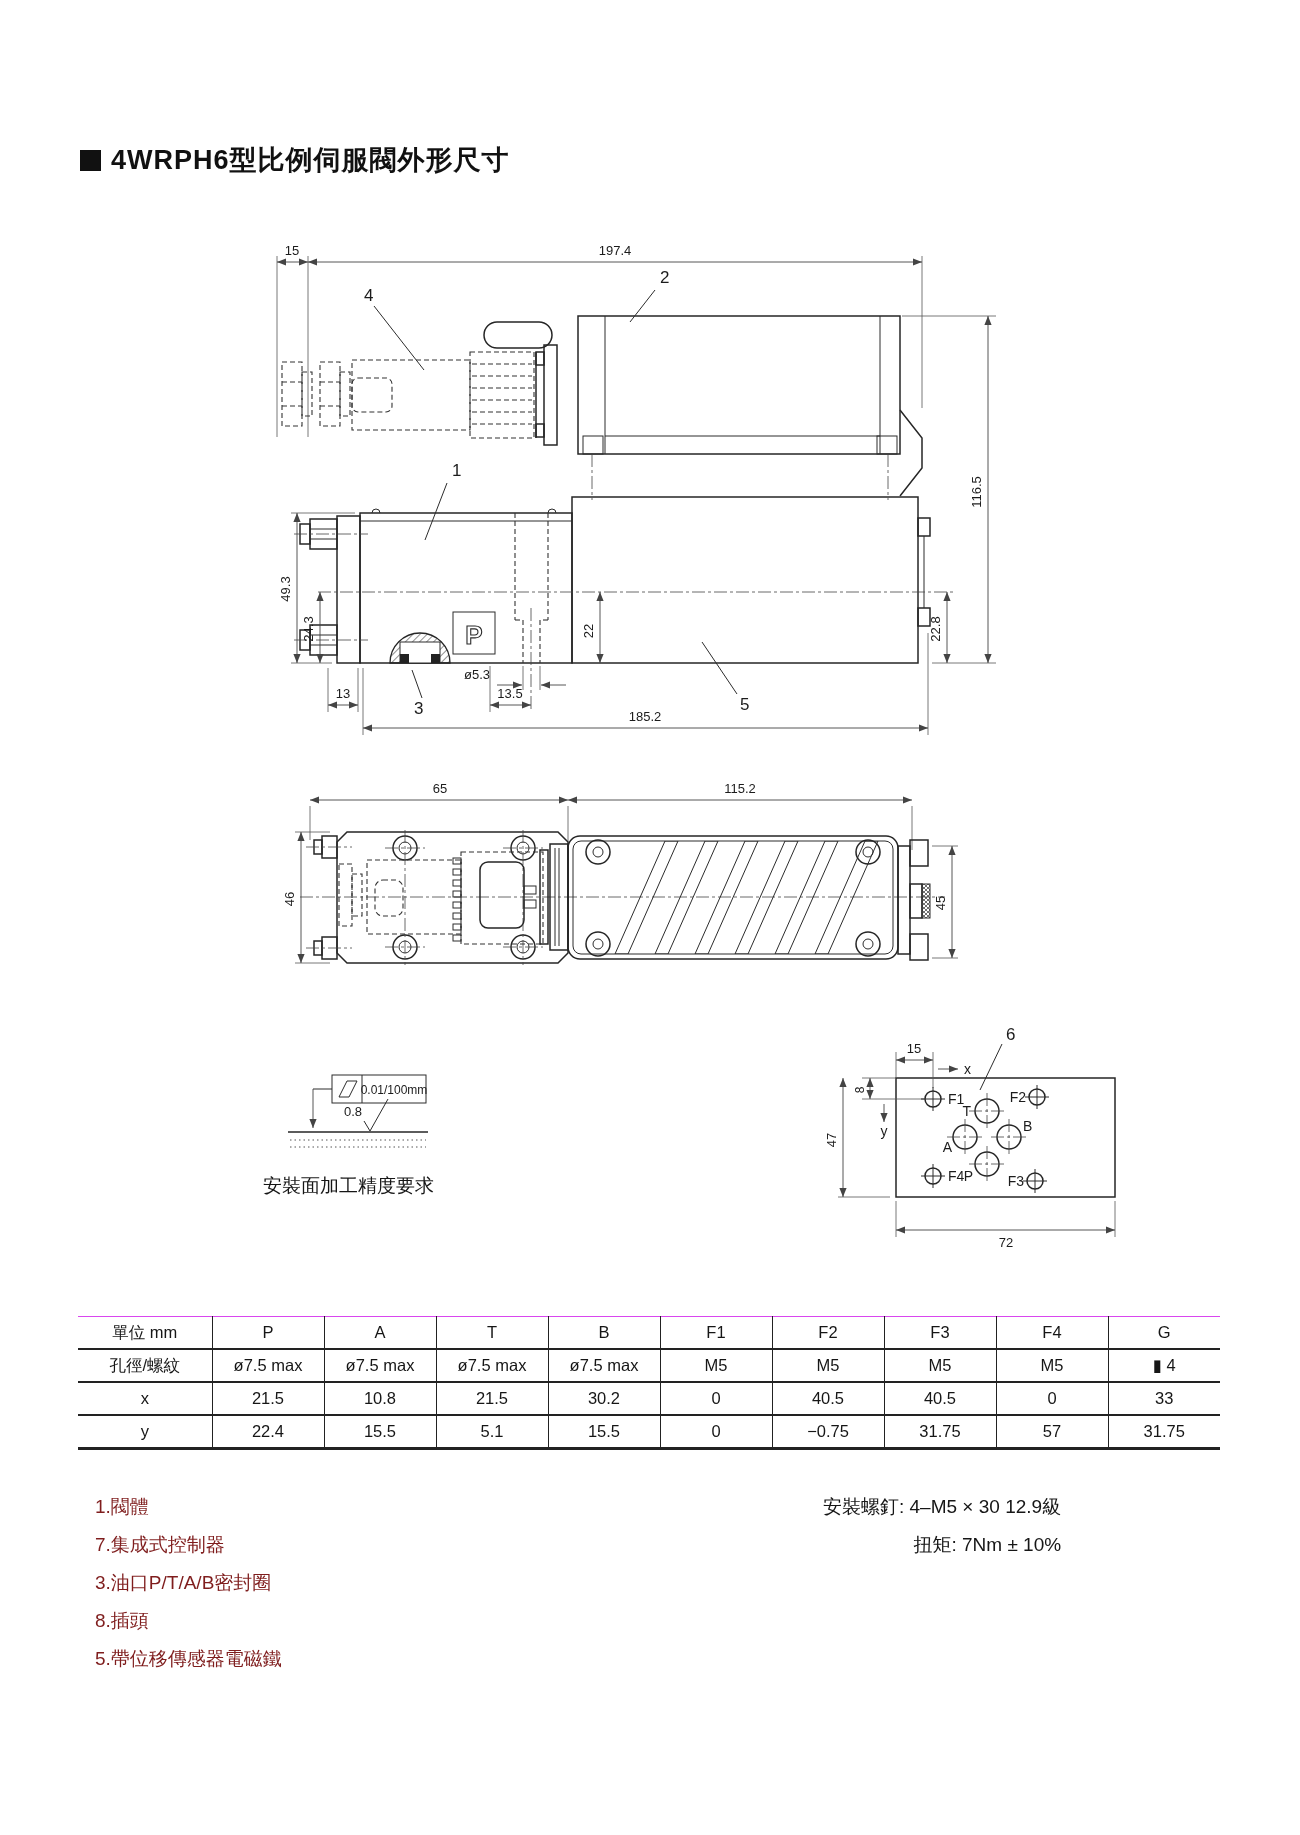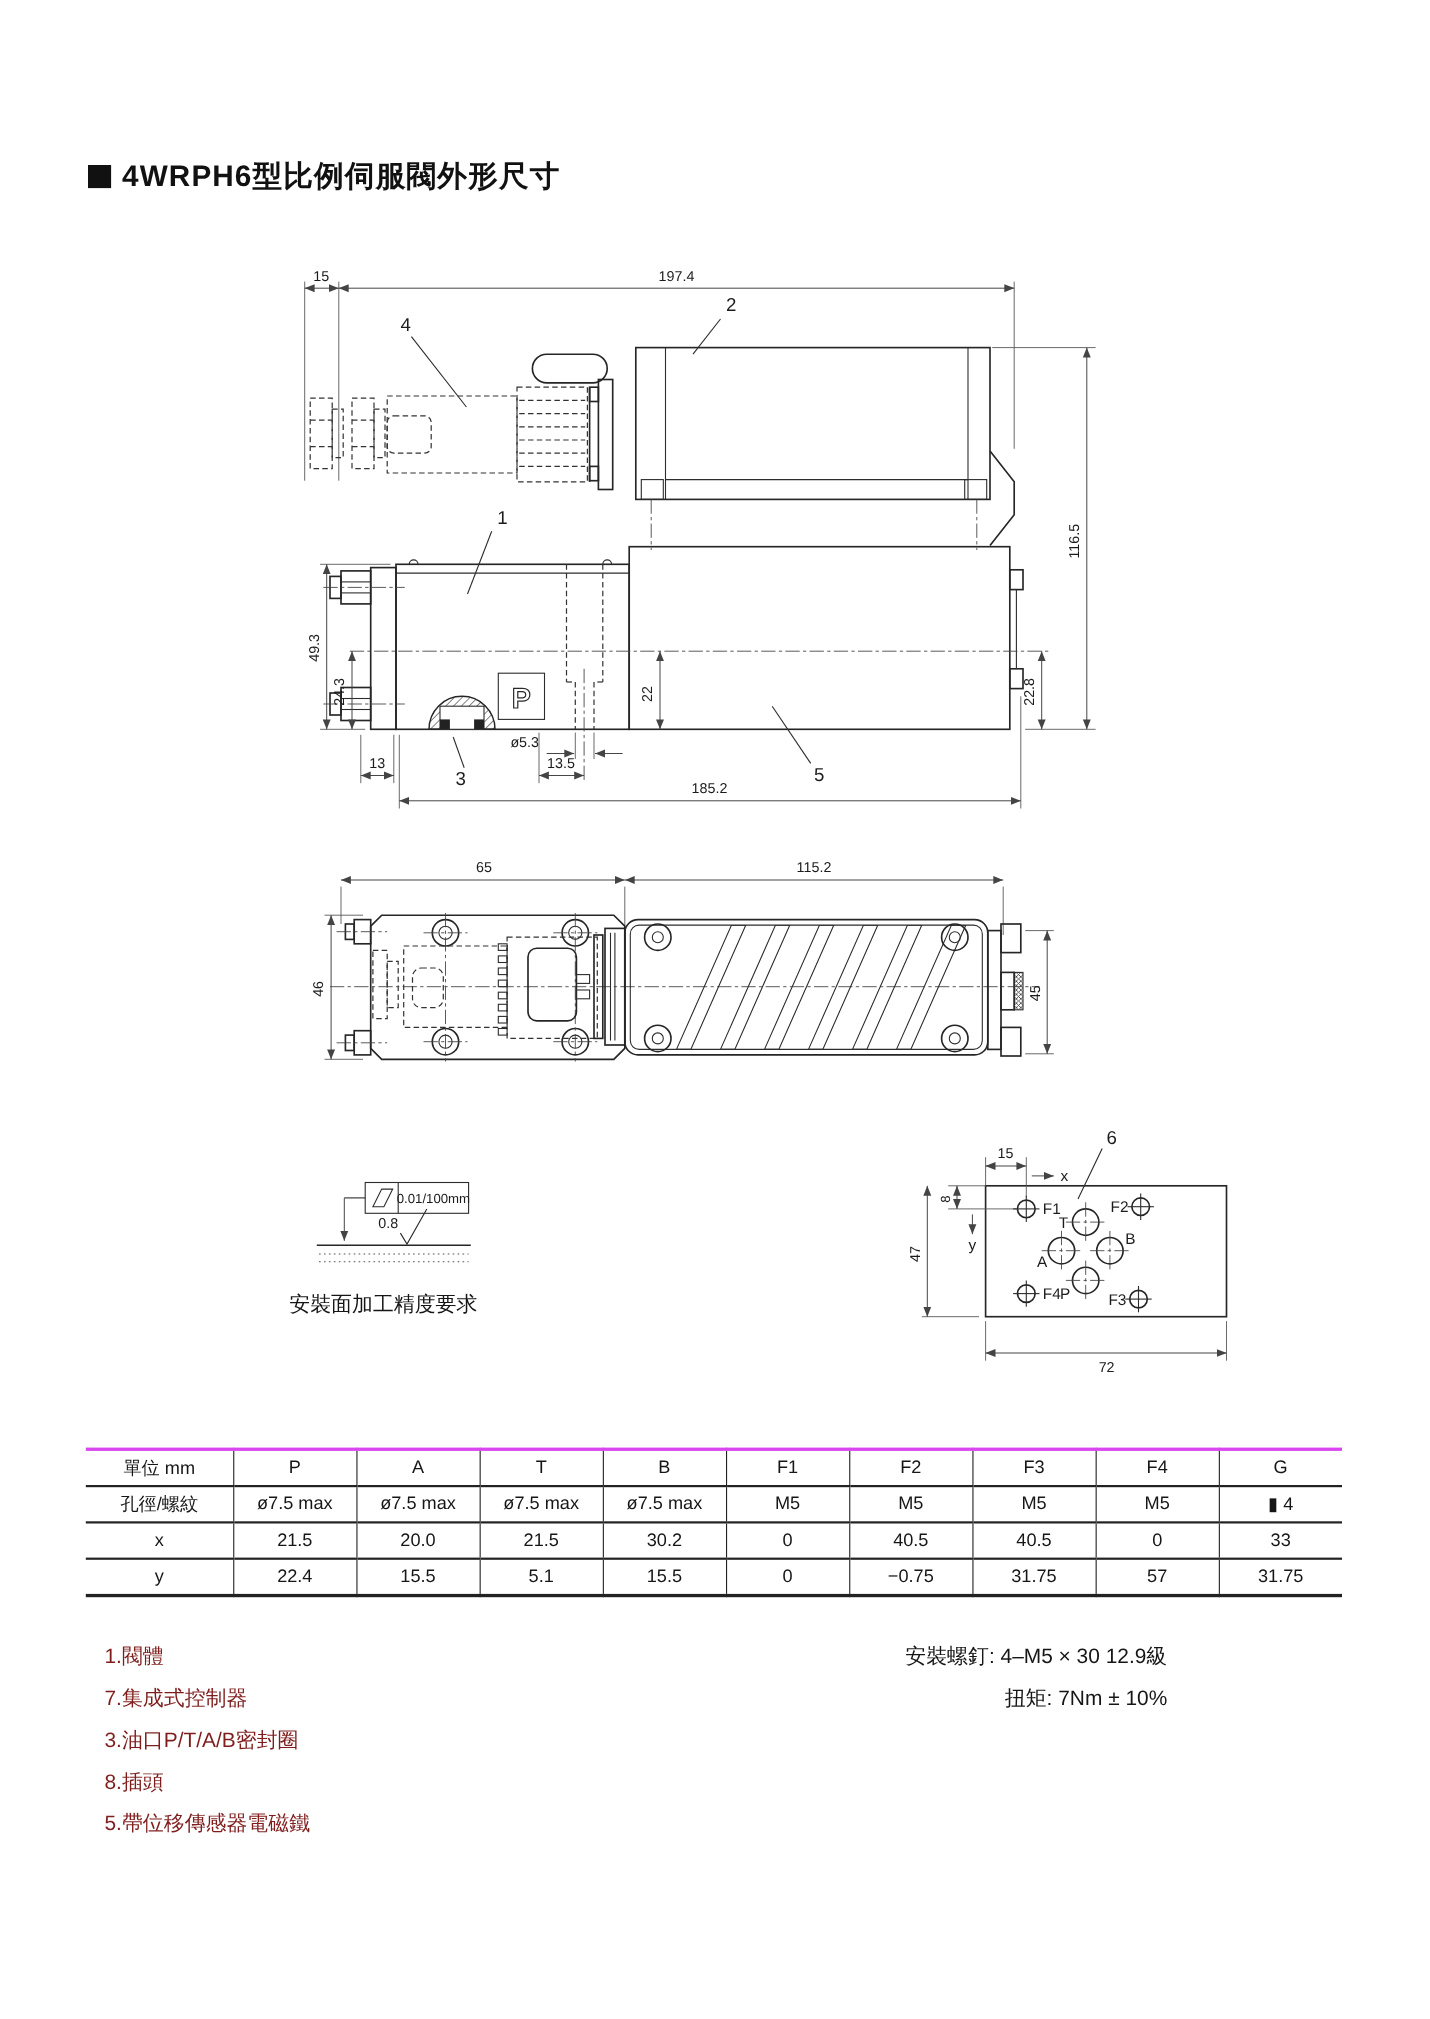--- a/index.html
+++ b/index.html
@@ -19,21 +19,21 @@
   .dim{fill:none;stroke:#444;stroke-width:0.9px;marker-start:url(#ar);marker-end:url(#ar);}
   .dime{fill:none;stroke:#444;stroke-width:0.9px;marker-end:url(#ar);}
   .dt{fill:#1c1c1c;font:13px "Liberation Sans",sans-serif;}
   .ct{fill:#1c1c1c;font:17px "Liberation Sans",sans-serif;}
   .pt{fill:#1c1c1c;font:14px "Liberation Sans",sans-serif;}
   .mid{text-anchor:middle;} .end{text-anchor:end;}
   .dot{fill:none;stroke:#555;stroke-width:1px;stroke-dasharray:1.5 3;}
   
   #dimtable{position:absolute;left:78px;top:1316px;width:1142px;}
   #dimtable table{width:100%;border-collapse:collapse;table-layout:fixed;
-     border-top:3px solid #d946ef;border-bottom:3px solid #222;}
+     border-top:1px solid #d946ef;border-bottom:3px solid #222;}
   #dimtable td{border-bottom:2px solid #222;height:31px;text-align:center;
      font-size:16.5px;color:#161616;padding:0 2px;}
   #dimtable tr:last-child td{border-bottom:none;}
   #dimtable td + td{border-left:1.5px solid #222;}
   
   #notes{position:absolute;left:95px;top:1488px;}
   #notes .note{height:38px;line-height:38px;font-size:19px;color:#7f1d1d;}
   #inotes{position:absolute;left:823px;top:1488px;}
   #inotes .note{height:38px;line-height:38px;font-size:19px;color:#161616;text-align:right;}
 </style>
@@ -481,21 +481,21 @@
         <td>ø7.5 max</td>
         <td>M5</td>
         <td>M5</td>
         <td>M5</td>
         <td>M5</td>
         <td>▮ 4</td>
       </tr>
       <tr>
         <td>x</td>
         <td>21.5</td>
-        <td>20.0</td>
+        <td>10.8</td>
         <td>21.5</td>
         <td>30.2</td>
         <td>0</td>
         <td>40.5</td>
         <td>40.5</td>
         <td>0</td>
         <td>33</td>
       </tr>
       <tr>
         <td>y</td>

